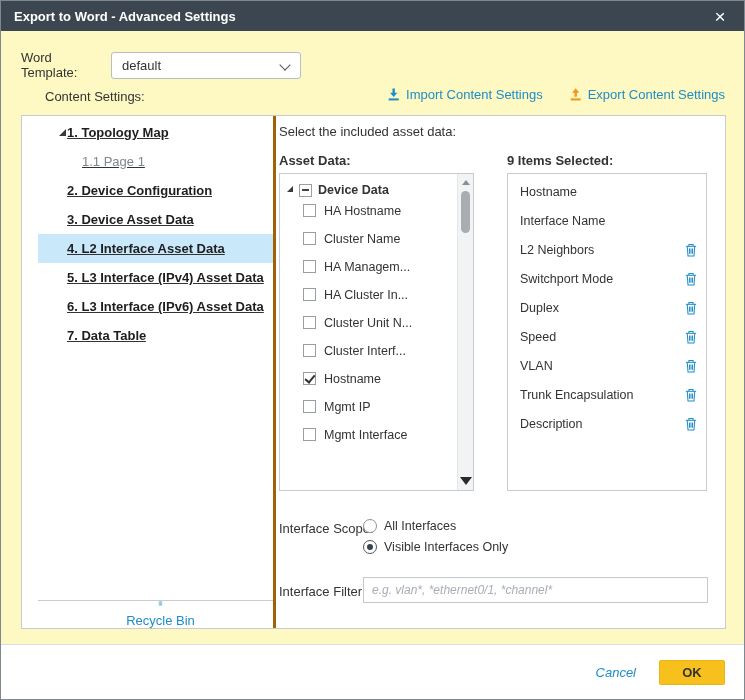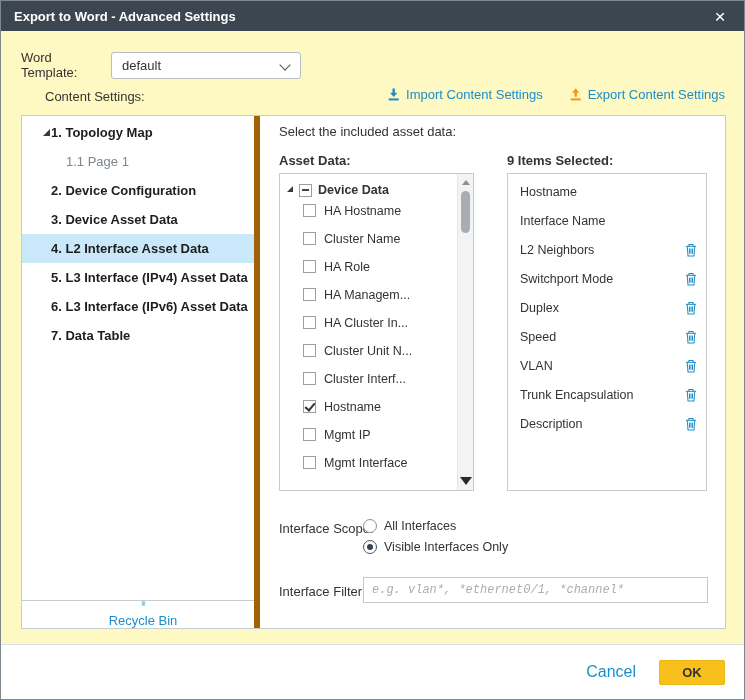--- a/index.html
+++ b/index.html
@@ -30,21 +30,21 @@
   .link { display:flex; align-items:center; gap:6px; color:#1d8dc7; font-size:13px; cursor:pointer; }
   .link svg { flex:none; }
   .ic-import { color:#1d8dc7; }
   .ic-export { color:#f0981d; }
 
   
   .main { position:absolute; left:20px; top:114px; width:705px; height:514px;
           border:1px solid #c6ccd2; background:#fff; }
 
   
-  .lpanel { position:absolute; left:0; top:0; bottom:0; width:238px; border-right:6px solid #a16207; }
+  .lpanel { position:absolute; left:16px; top:0; bottom:0; width:238px; border-right:3px solid #a16207;text-decoration:underline; }
   .tree { padding-top:2px; }
   .trow { position:relative; height:29px; display:flex; align-items:center; padding-left:29px;
           font-size:13px; font-weight:bold; color:#1e1e1e; cursor:pointer; }
   .trow.child { padding-left:44px; font-weight:normal; color:#7e868e; }
   .trow.sel { background:#c9e8fa; }
   .trow .label { white-space:nowrap; overflow:hidden; text-overflow:ellipsis; }
   .tri { position:absolute; left:21px; top:11px; width:0; height:0;
          border-left:7px solid transparent; border-bottom:7px solid #323c46; }
   .recycle { position:absolute; left:0; right:0; bottom:0; height:28px; border-top:1px solid #c6ccd2;
              display:flex; align-items:center; gap:7px; padding-left:10px;
@@ -97,28 +97,28 @@
   .radio { position:relative; width:14px; height:14px; border:1px solid #8b9197; border-radius:50%;
            background:#fff; flex:none; }
   .radio.on { border-color:#4a5560; }
   .radio.on::after { content:""; position:absolute; left:3px; top:3px; width:6px; height:6px;
                      border-radius:50%; background:#39434d; }
 
   
   .filter-label { position:absolute; left:18px; top:468px; font-size:13px; }
   .filter-input { position:absolute; left:102px; top:461px; width:345px; height:26px;
                   border:1px solid #c3c9cf; padding:0 8px; font-size:12px;
-                  font-family:Liberation Mono, monospace; color:#333; }
+                  font-family:Liberation Sans, sans-serif; color:#333; }
   .filter-input::placeholder { color:#a8aeb4; font-style:italic; }
 
   
   .footer { position:absolute; left:0; right:0; bottom:0; height:55px; border-top:1px solid #dbdfe3;
             background:#fff; display:flex; align-items:center; justify-content:flex-end;
             gap:15px; padding-right:19px; }
-  .cancel { color:#1d8dc7; font-size:16px; cursor:pointer; padding:4px 8px; }
+  .cancel { color:#1d8dc7; font-size:13px; cursor:pointer; padding:4px 8px;font-style:italic; }
   .ok { width:66px; height:25px; background:#f8c01d; border:1px solid #edb511; border-radius:2px;
         font-family:"Liberation Sans", sans-serif; font-size:13px; font-weight:bold; color:#333; cursor:pointer; }
 </style>
 </head>
 <body>
 
 <svg width="0" height="0" style="position:absolute" aria-hidden="true">
   <defs>
     <symbol id="i-trash" viewBox="0 0 14 16">
       <g fill="none" stroke="currentColor" stroke-width="1.2">
@@ -222,24 +222,20 @@
         <div class="arow">
           <span class="cb"></span>
           <span class="alabel">HA Hostname</span>
         </div>
         <div class="arow">
           <span class="cb"></span>
           <span class="alabel">Cluster Name</span>
         </div>
         <div class="arow">
           <span class="cb"></span>
-          <span class="alabel">HA Role</span>
-        </div>
-        <div class="arow">
-          <span class="cb"></span>
           <span class="alabel">HA Managem...</span>
         </div>
         <div class="arow">
           <span class="cb"></span>
           <span class="alabel">HA Cluster In...</span>
         </div>
         <div class="arow">
           <span class="cb"></span>
           <span class="alabel">Cluster Unit N...</span>
         </div>

